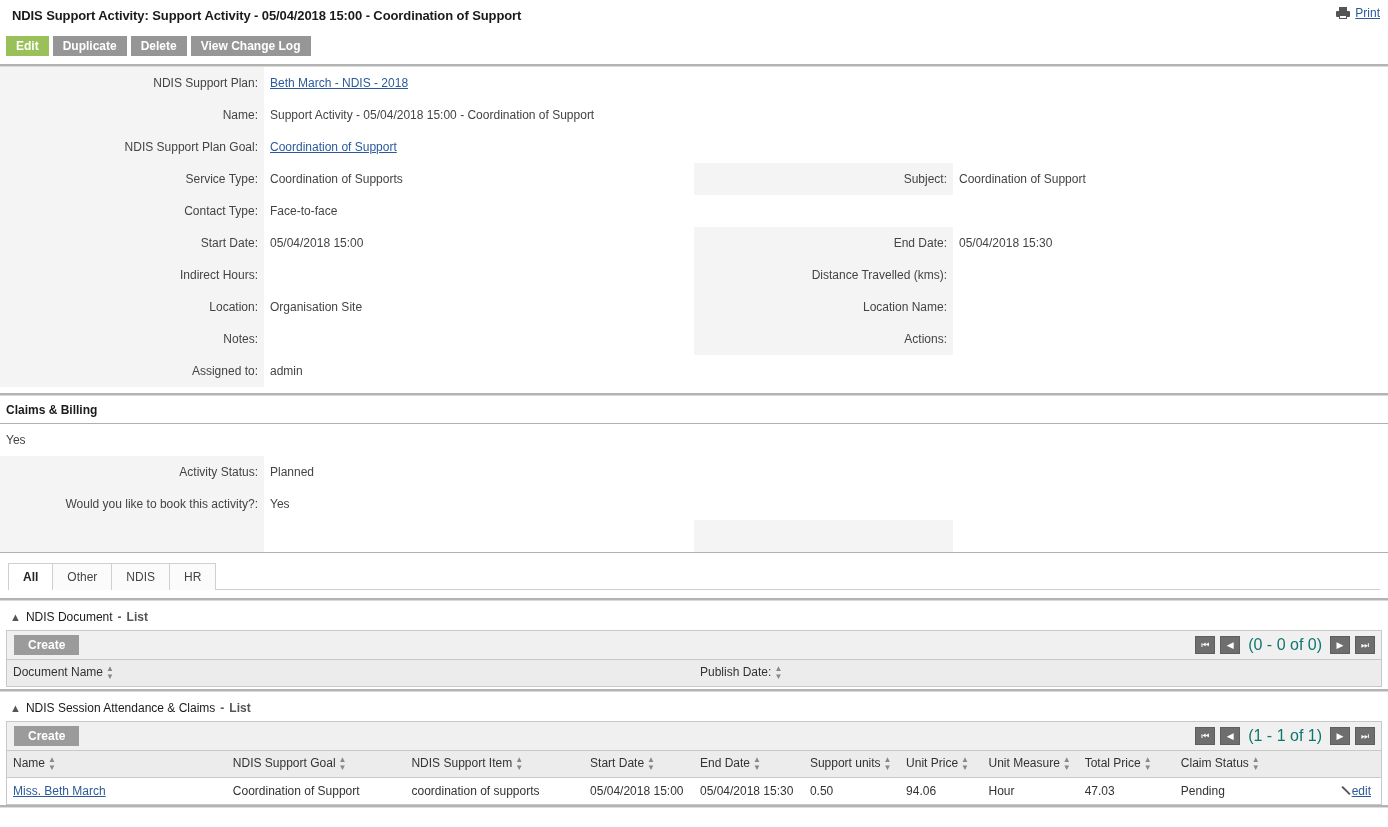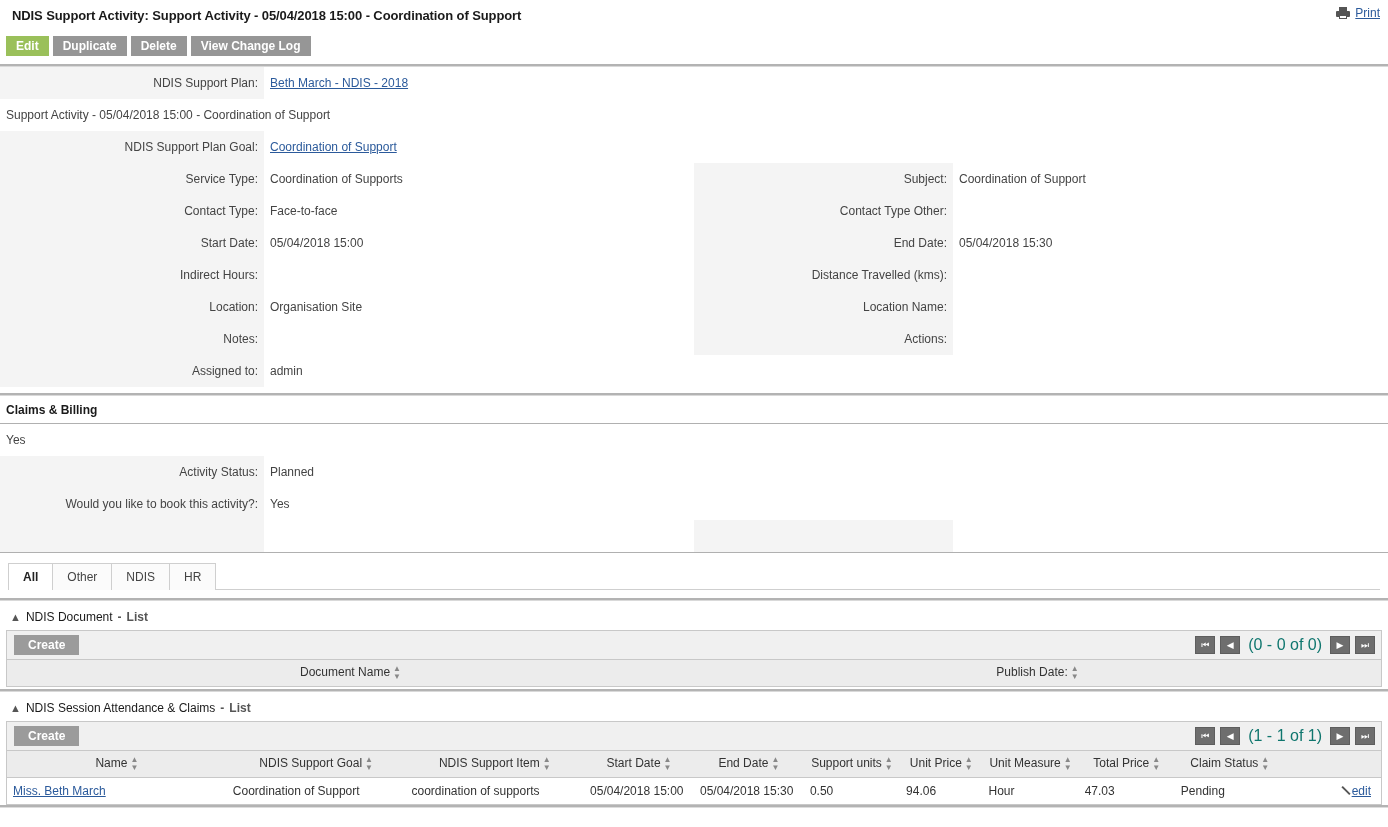--- a/index.html
+++ b/index.html
@@ -93,21 +93,21 @@
   .pager { display: flex; align-items: center; gap: 5px; }
   .pg-btn {
     width: 20px; height: 18px; background: #6e6e6e; border: 1px solid #5e5e5e;
     display: flex; align-items: center; justify-content: center; cursor: pointer;
     color: #ffffff; font-size: 9px; line-height: 1;
   }
   .pg-count { font-size: 16px; color: #0f766e; padding: 0 3px; }
 
   table.grid { width: 100%; border-collapse: collapse; font-size: 12px; }
   table.grid th {
-    background: #ececec; text-align: center; font-weight: normal; color: #333;
+    background: #ececec; text-align: left; font-weight: normal; color: #333;
     padding: 5px 6px; border-bottom: 1px solid #c8c8c8; white-space: nowrap;
   }
   table.grid td {
     background: #ffffff; padding: 6px 6px; color: #333;
     border-bottom: 1px solid #c8c8c8; white-space: nowrap;
   }
   .sort-icon { display: inline-block; margin-left: 3px; color: #888; font-size: 8px; line-height: 8px; vertical-align: middle; }
   .sort-icon span { display: block; }
   .cell-link { color: #2b5a9b; text-decoration: underline; }
   .edit-cell { text-align: right; padding-right: 10px !important; }
@@ -138,20 +138,21 @@
 <div class="hr-double"></div>
 
 <div class="panel">
   <div class="panel-cols">
     <div class="col left">
       <div class="drow">
           <div class="dlabel">NDIS Support Plan:</div>
           <div class="dval"><a class="link" href="#">Beth March - NDIS - 2018</a></div>
         </div>
       <div class="drow">
+          <div class="dlabel">Name:</div>
           <div class="dval">Support Activity - 05/04/2018 15:00 - Coordination of Support</div>
         </div>
       <div class="drow">
           <div class="dlabel">NDIS Support Plan Goal:</div>
           <div class="dval"><a class="link" href="#">Coordination of Support</a></div>
         </div>
       <div class="drow">
           <div class="dlabel">Service Type:</div>
           <div class="dval">Coordination of Supports</div>
         </div>
@@ -179,21 +180,20 @@
           <div class="dlabel">Assigned to:</div>
           <div class="dval">admin</div>
         </div>
     </div>
     <div class="col right" style="padding-top:96px;">
       <div class="drow">
           <div class="dlabel">Subject:</div>
           <div class="dval">Coordination of Support</div>
         </div>
       <div class="drow">
-          <div class="dlabel">Contact Type Other:</div>
           <div class="dval"></div>
         </div>
       <div class="drow">
           <div class="dlabel">End Date:</div>
           <div class="dval">05/04/2018 15:30</div>
         </div>
       <div class="drow">
           <div class="dlabel">Distance Travelled (kms):</div>
           <div class="dval"></div>
         </div>

